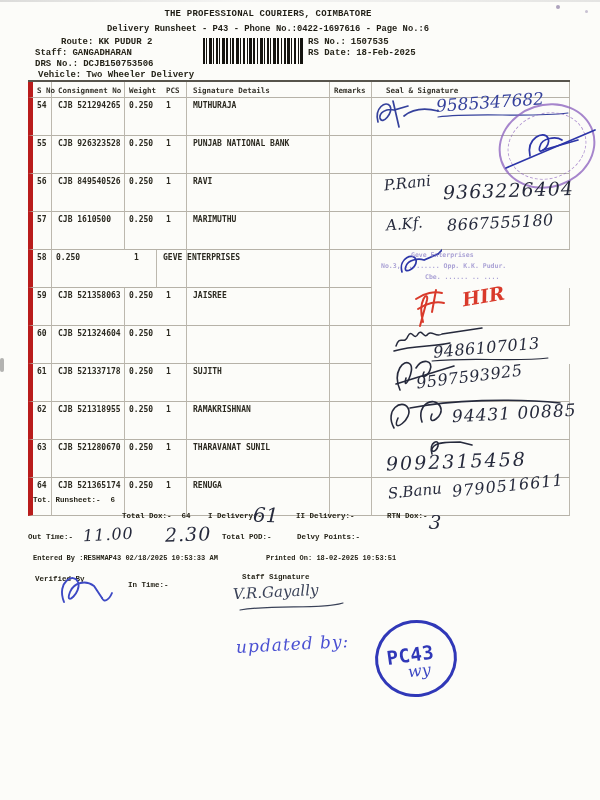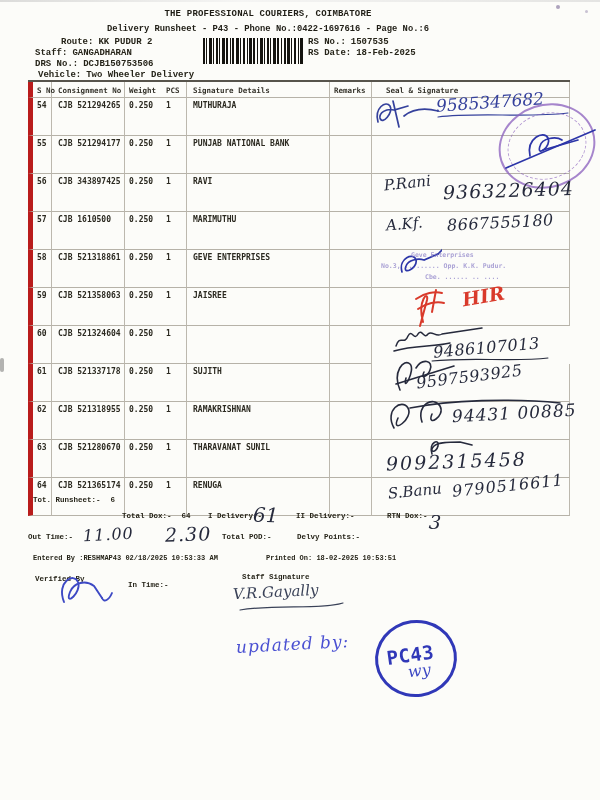--- a/index.html
+++ b/index.html
@@ -134,51 +134,50 @@
       <div class="c">CJB 521294265</div>
       <div class="c c-weight" style="border-right:none;">0.250</div>
       <div class="c c-pcs">1</div>
       <div class="c">MUTHURAJA</div>
       <div class="c"></div>
       <div class="c"></div>
     </div>
 
     <div class="trow">
       <div class="c f">55</div>
-      <div class="c">CJB 521294177</div>
+      <div class="c">CJB 926323528</div>
       <div class="c c-weight" style="border-right:none;">0.250</div>
       <div class="c c-pcs">1</div>
       <div class="c">PUNJAB NATIONAL BANK</div>
       <div class="c"></div>
       <div class="c"></div>
     </div>
 
     <div class="trow">
       <div class="c f">56</div>
-      <div class="c">CJB 343897425</div>
+      <div class="c">CJB 849540526</div>
       <div class="c c-weight" style="border-right:none;">0.250</div>
       <div class="c c-pcs">1</div>
       <div class="c">RAVI</div>
       <div class="c"></div>
       <div class="c"></div>
     </div>
 
     <div class="trow">
       <div class="c f">57</div>
       <div class="c">CJB 1610500</div>
       <div class="c c-weight" style="border-right:none;">0.250</div>
       <div class="c c-pcs">1</div>
       <div class="c">MARIMUTHU</div>
       <div class="c"></div>
       <div class="c"></div>
     </div>
 
     <div class="trow">
       <div class="c f">58</div>
-      <div class="c">CJB 521318861</div>
       <div class="c c-weight" style="border-right:none;">0.250</div>
       <div class="c c-pcs">1</div>
       <div class="c">GEVE ENTERPRISES</div>
       <div class="c"></div>
       <div class="c"></div>
     </div>
 
     <div class="trow">
       <div class="c f">59</div>
       <div class="c">CJB 521358063</div>

